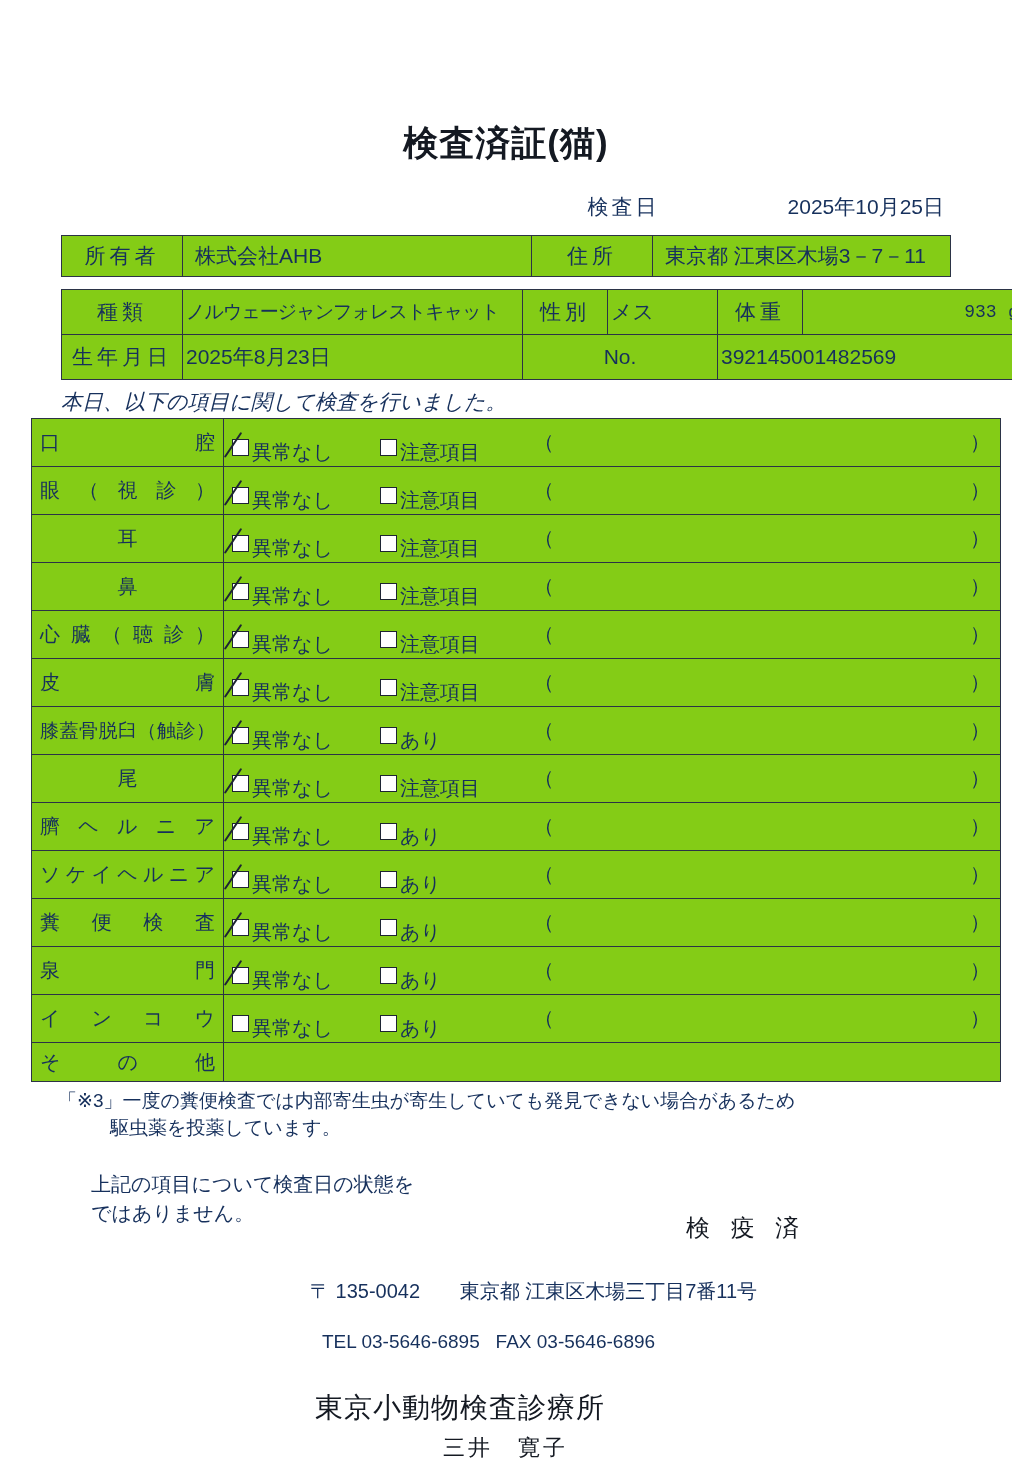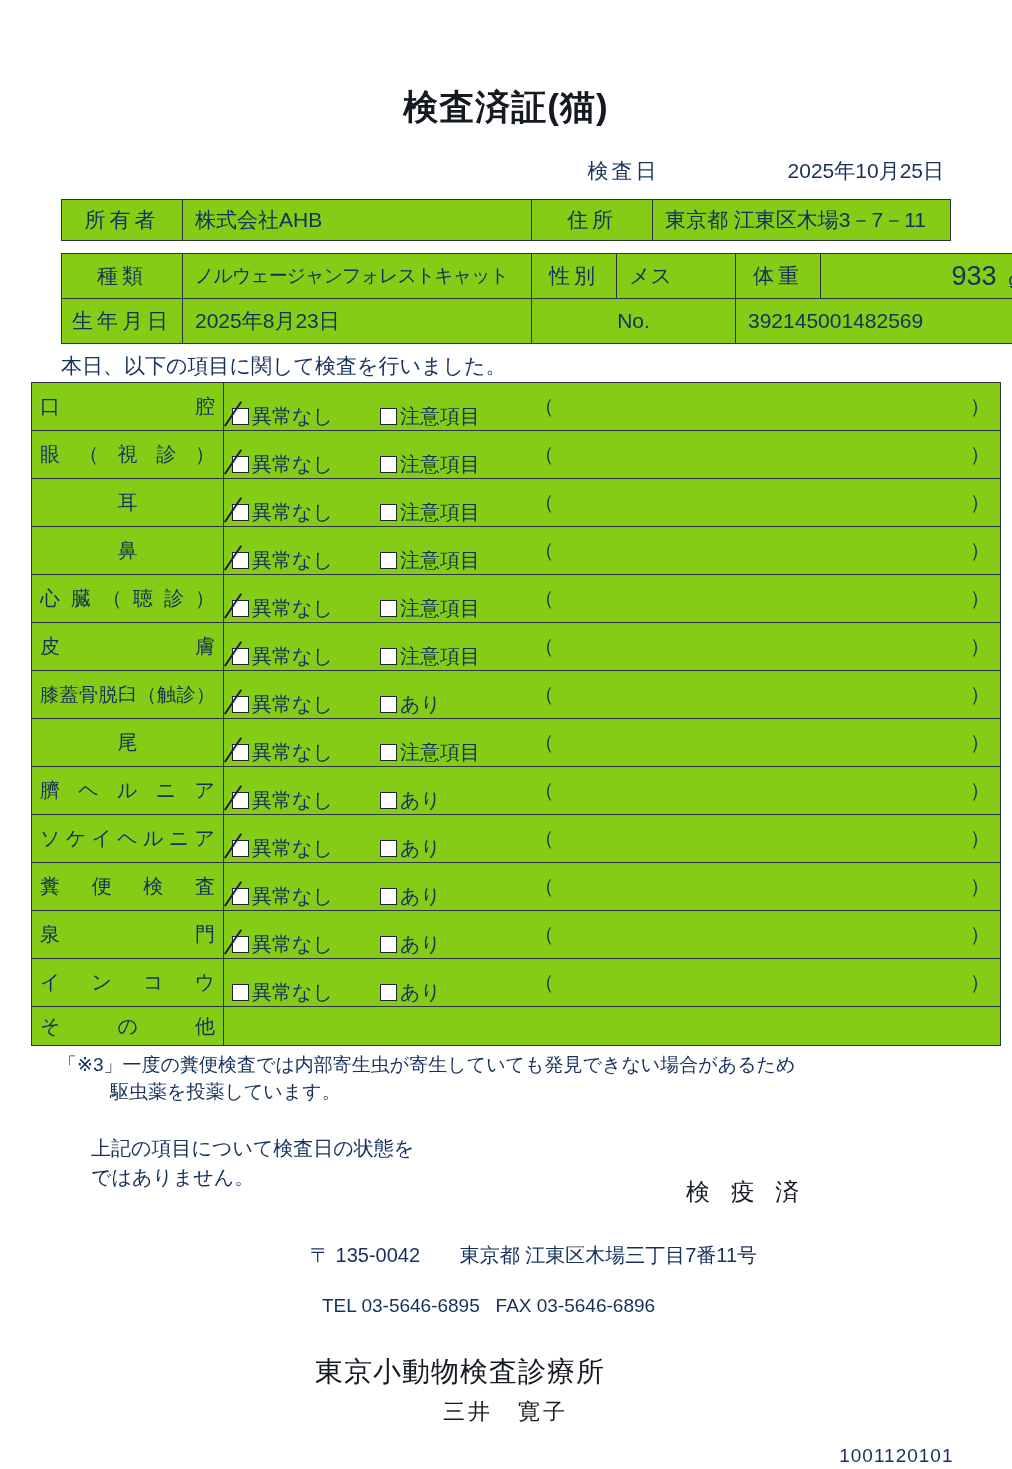--- a/index.html
+++ b/index.html
@@ -6,21 +6,21 @@
   body{
     width:1012px;height:1469px;background:#ffffff;
     font-family:"Liberation Sans","DejaVu Sans",sans-serif;
     color:#1a1f2b;position:relative;overflow:hidden;
   }
   .page{position:relative;width:1012px;height:1469px;}
 
   
   .title{
     text-align:center;font-size:35px;font-weight:700;letter-spacing:1px;
-    margin:0;padding-top:84px;color:#141922;
+    margin:0;padding-top:120px;color:#141922;
   }
 
   
   .examdate-row{
     display:flex;justify-content:flex-end;align-items:baseline;
     padding-right:68px;margin-top:26px;font-size:21px;color:#16305c;
   }
   .examdate-row .lbl{letter-spacing:3px;color:#16305c;}
   .examdate-row .val{margin-left:128px;letter-spacing:0px;color:#16305c;}
 
@@ -36,44 +36,44 @@
   .owner-wrap{margin:14px auto 0;width:890px;}
   table.owner{width:890px;}
   table.owner td.k{text-align:center;letter-spacing:4px;width:108px;}
   table.owner td.v{text-align:left;padding-left:12px;}
 
   
   .info-wrap{margin:12px auto 0;width:890px;}
   table.info{width:968px;}
   table.info td{height:44px;}
   table.info td.k{text-align:center;letter-spacing:4px;}
-  table.info td.v{text-align:left;padding-left:12px;}
+  table.info td.v{text-align:left;padding-left:3px;}
   td.breed{font-size:19px;letter-spacing:-1px;}
   .w-cell{display:flex;justify-content:flex-end;align-items:baseline;}
-  .w-cell .num{font-size:27px;}
+  .w-cell .num{font-size:18px;font-family:Liberation Mono, monospace;}
   .w-cell .unit{font-size:17px;margin-left:12px;margin-right:4px;}
 
   
   .intro{
-    width:890px;margin:8px auto 2px;font-size:21px;color:#16305c;letter-spacing:0px;
+    width:890px;margin:8px auto 2px;font-size:21px;color:#16305c;letter-spacing:0px;font-style:italic;
   }
 
   
   .check-wrap{width:950px;margin:0 auto;position:relative;}
   table.check{width:970px;margin-left:0;}
   table.check td{height:38px;font-size:20px;}
   td.item-label{
     width:175px;text-align:justify;text-align-last:justify;
     padding:0 8px;font-size:20px;color:#16305c;white-space:nowrap;
   }
   td.item-label.center{text-align:center;text-align-last:center;}
   td.item-label.tight{letter-spacing:0px;font-size:19px;text-align-last:justify;}
   td.opts{padding:0;}
   .opts-inner{display:flex;align-items:center;height:100%;position:relative;}
-  .opt{display:flex;align-items:center;position:relative;margin-top:20px;}
+  .opt{display:flex;position:relative;margin-top:20px;}
   .opt.first{width:148px;padding-left:8px;}
   .opt.second{width:150px;}
   .box{
     width:15px;height:15px;border:1.8px solid #1d2433;
     display:inline-block;position:relative;margin-right:3px;flex:none;background:#fff;
   }
   .box.checked::after{
     content:"";position:absolute;left:-1px;top:-10px;width:2.4px;height:30px;
     background:#1d2433;transform:rotate(34deg);transform-origin:center;
     border-radius:1px;

